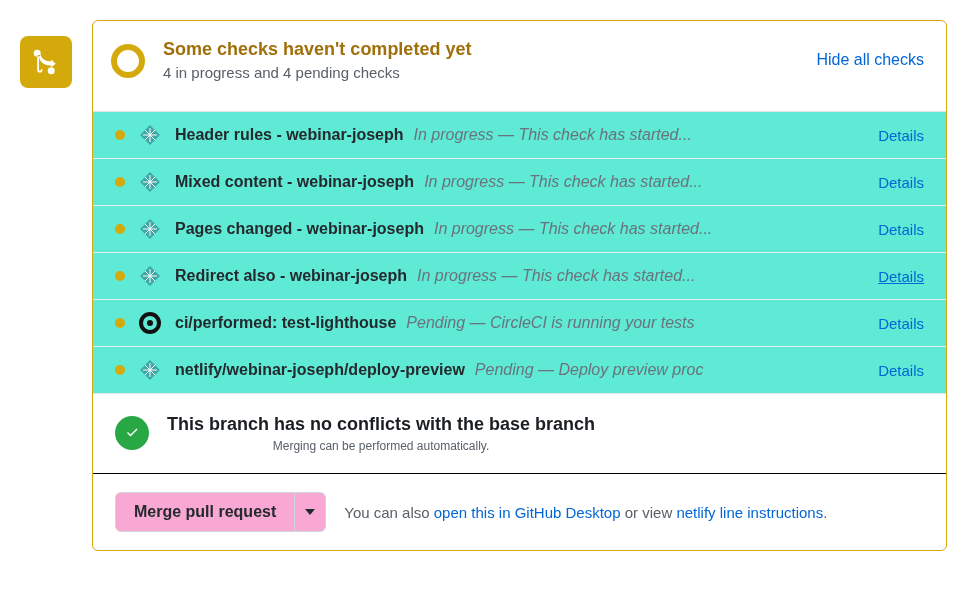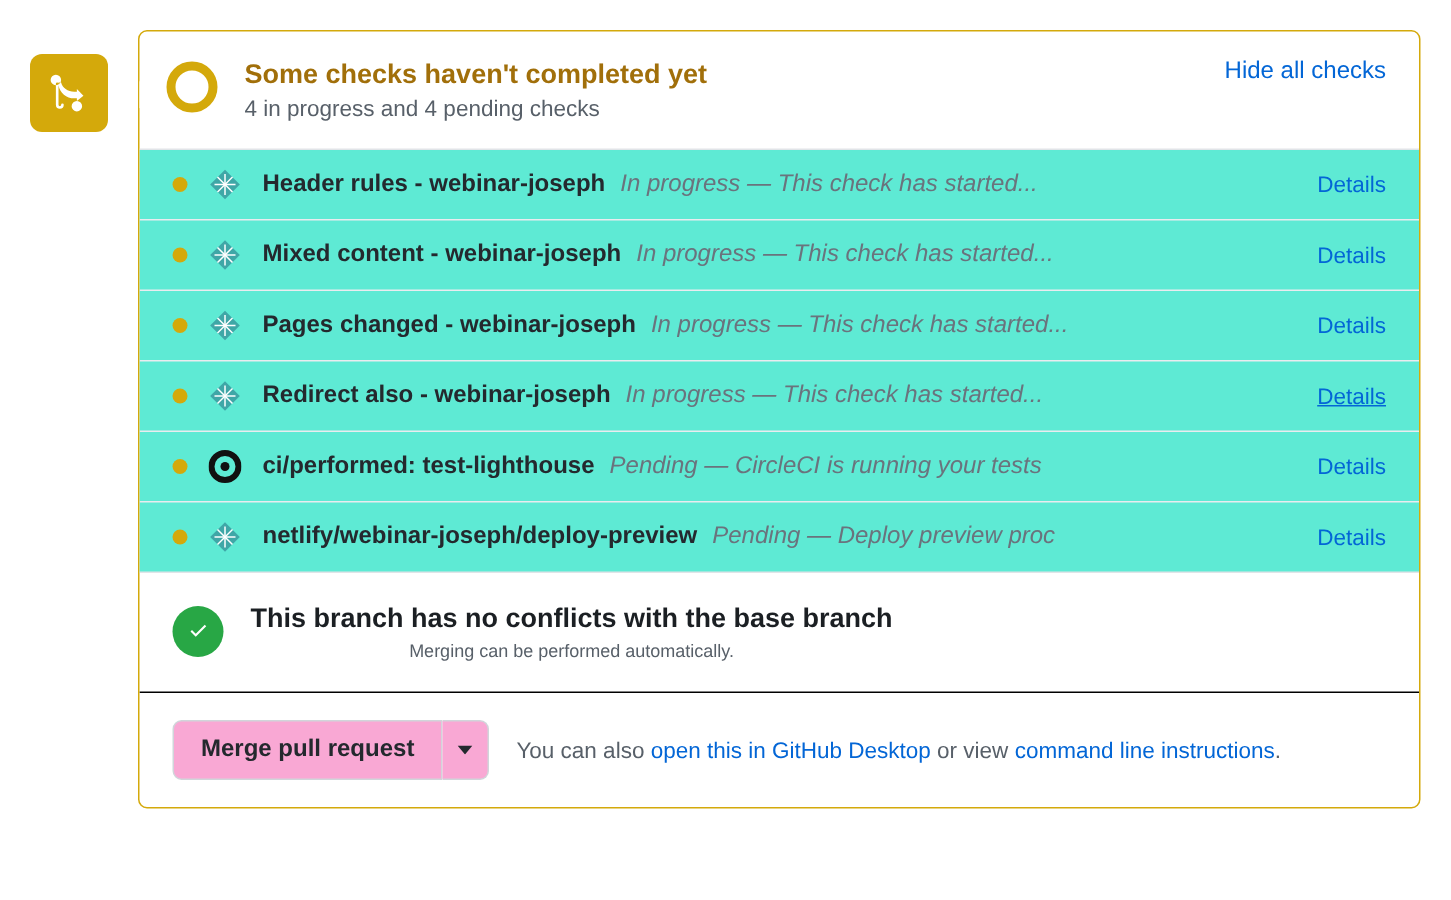--- a/index.html
+++ b/index.html
@@ -47,23 +47,23 @@
       position: absolute;
       left: -9px;
       top: 32px;
       width: 0; height: 0;
       border-top: 10px solid transparent;
       border-bottom: 10px solid transparent;
       border-right: 10px solid #fff;
     }
     .header-section {
       display: flex;
-      padding: 18px 22px 18px 18px;
+      padding: 18px 22px 30px 18px;
       border-bottom: 1px solid #e1e4e8;
-      align-items: flex-start;
+      align-items: center;
     }
     .status-ring {
       width: 34px;
       height: 34px;
       border: 6px solid #d4a90b;
       border-radius: 50%;
       margin-right: 18px;
       margin-top: 2px;
       flex-shrink: 0;
     }
@@ -313,18 +313,18 @@
     <div class="merge-section">
       <div class="btn-group">
         <button class="btn btn-main">Merge pull request</button>
         <button class="btn btn-caret">
           <svg width="10" height="6" viewBox="0 0 10 6" fill="#24292e">
               <path d="M0 0l5 6 5-6z"></path>
             </svg>
         </button>
       </div>
       <div class="merge-help">
-        <span>You can also </span><span class="link">open this in GitHub Desktop</span><span> or view </span><span class="link">command line instructions</span><span>.</span>
+        <span>You can also </span><span class="link">open this in GitHub Desktop</span><span> or view </span><span class="link">netlify line instructions</span><span>.</span>
       </div>
     </div>
 
   </div>
 </div>
 
 </body></html>

